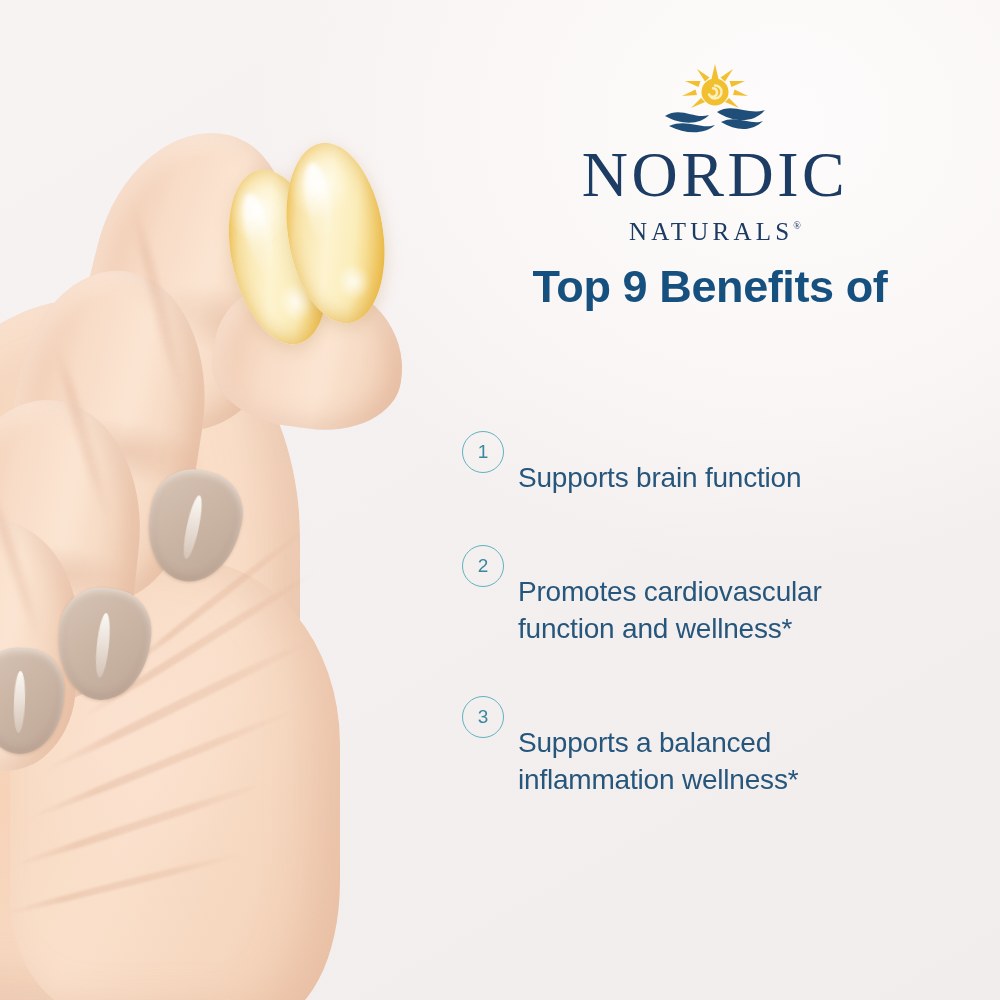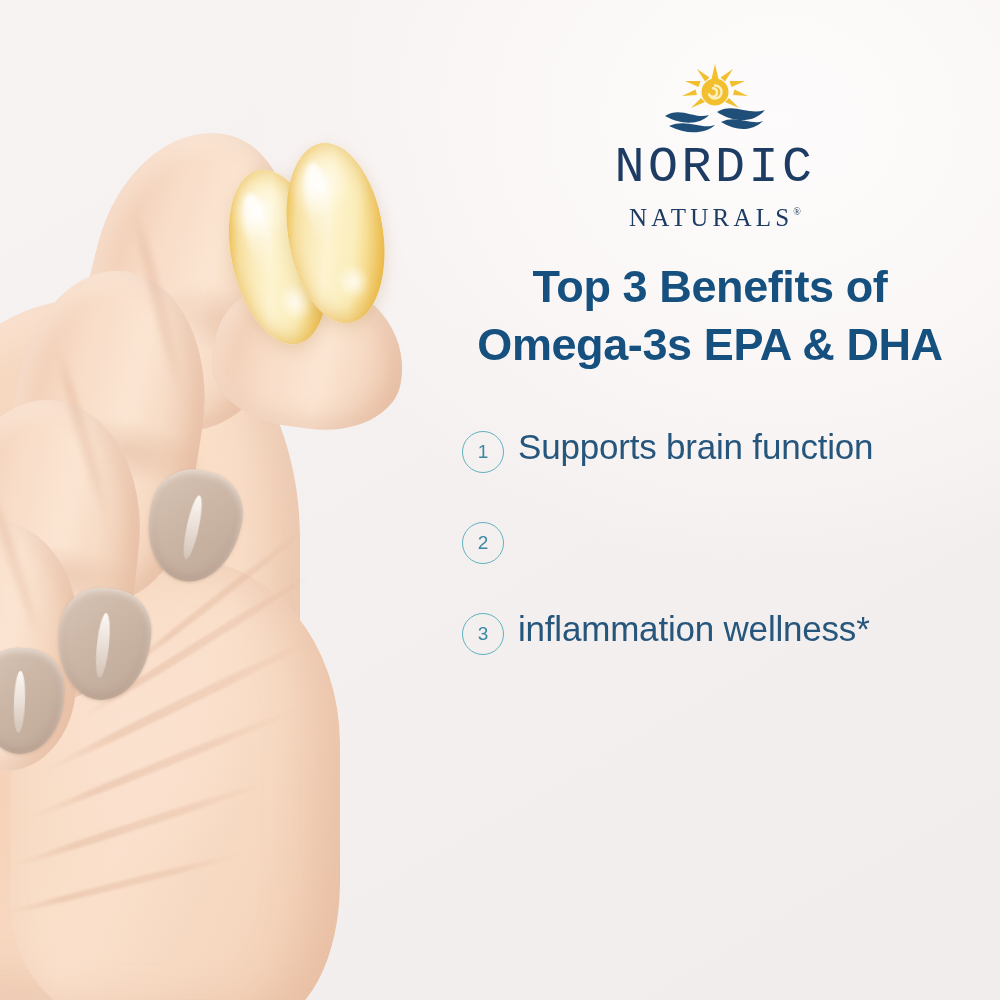--- a/index.html
+++ b/index.html
@@ -150,22 +150,22 @@
     width: 570px;
     text-align: center;
   }
   .logo-mark {
     width: 132px;
     height: 76px;
     margin: 0 auto 4px auto;
     display: block;
   }
   .logo-wordmark {
-    font-family: Liberation Mono, monospace;
-    font-size: 50px;
+    font-family: Liberation Serif, serif;
+    font-size: 64px;
     letter-spacing: 3.5px;
     color: #1c3c63;
     line-height: 1.02;
     white-space: nowrap;
   }
   .logo-sub {
     font-family: "Liberation Serif", serif;
     font-size: 25px;
     letter-spacing: 4.2px;
     color: #1c3c63;
@@ -215,24 +215,25 @@
     margin-top: 7px;
     border: 1.6px solid #5fb3bf;
     border-radius: 50%;
     color: #3a88a0;
     font-size: 19px;
     line-height: 40px;
     text-align: center;
     box-sizing: border-box;
   }
   .benefit-text {
-    font-size: 35px;
+    font-size: 28px;
     line-height: 1.30;
     color: #26567c;
     letter-spacing: -0.2px;
+    margin-top: 36px;
   }
   .benefit-text .bt-line { display: block; white-space: nowrap; }
 </style>
 </head>
 <body>
 
 <div class="canvas">
 
   <div class="hand-photo">
 
@@ -320,41 +321,43 @@
           <path d="M68 50 C84 40, 100 54, 116 48 C106 60, 86 62, 68 50 Z"></path>
           <path d="M20 64 C38 56, 52 68, 66 63 C56 72, 38 73, 20 64 Z"></path>
           <path d="M72 60 C88 52, 102 64, 114 59 C104 69, 88 70, 72 60 Z"></path>
         </g>
       </svg>
       <div class="logo-wordmark">NORDIC</div>
       <div class="logo-sub"><span>NATURALS</span><span class="reg">®</span></div>
     </div>
 
     <div class="headline">
-      <span class="hl-line">Top 3 Benefits of</span>
-      <span class="hl-line">Omega-3s EPA &amp; DHA</span>
+      <span class="hl-line">Top 9 Benefits of</span>
     </div>
 
     <div class="benefits">
 
       <div class="benefit">
         <div class="benefit-num">1</div>
         <div class="benefit-text">
           <span class="bt-line">Supports brain function</span>
         </div>
       </div>
 
       <div class="benefit">
         <div class="benefit-num">2</div>
         <div class="benefit-text">
+          <span class="bt-line">Promotes cardiovascular</span>
+          <span class="bt-line">function and wellness*</span>
         </div>
       </div>
 
       <div class="benefit">
         <div class="benefit-num">3</div>
         <div class="benefit-text">
+          <span class="bt-line">Supports a balanced</span>
           <span class="bt-line">inflammation wellness*</span>
         </div>
       </div>
 
     </div>
   </div>
 </div>
 
 </body></html>

